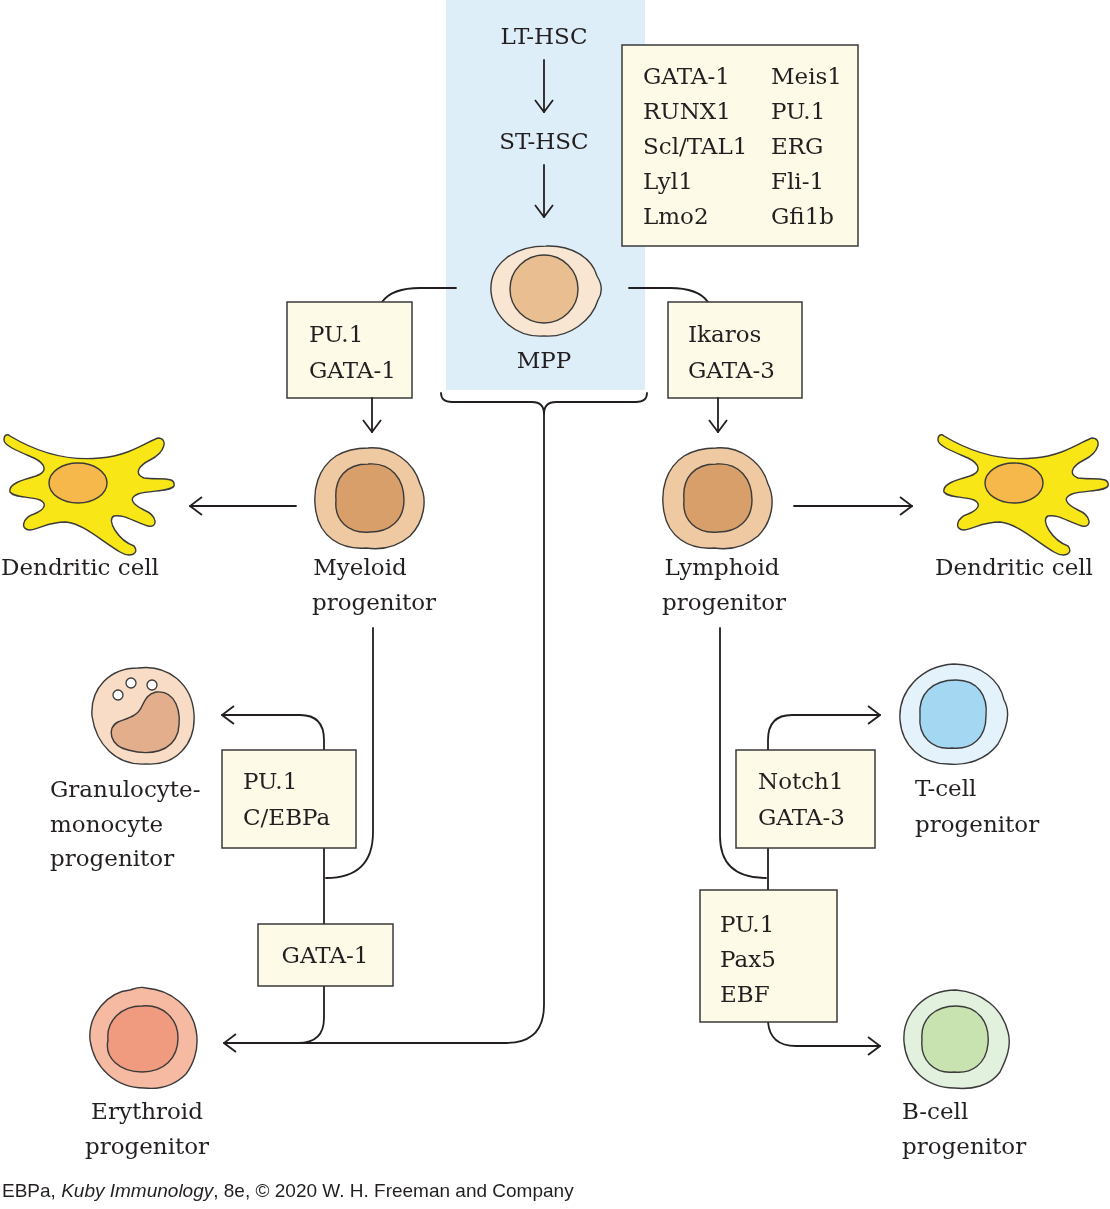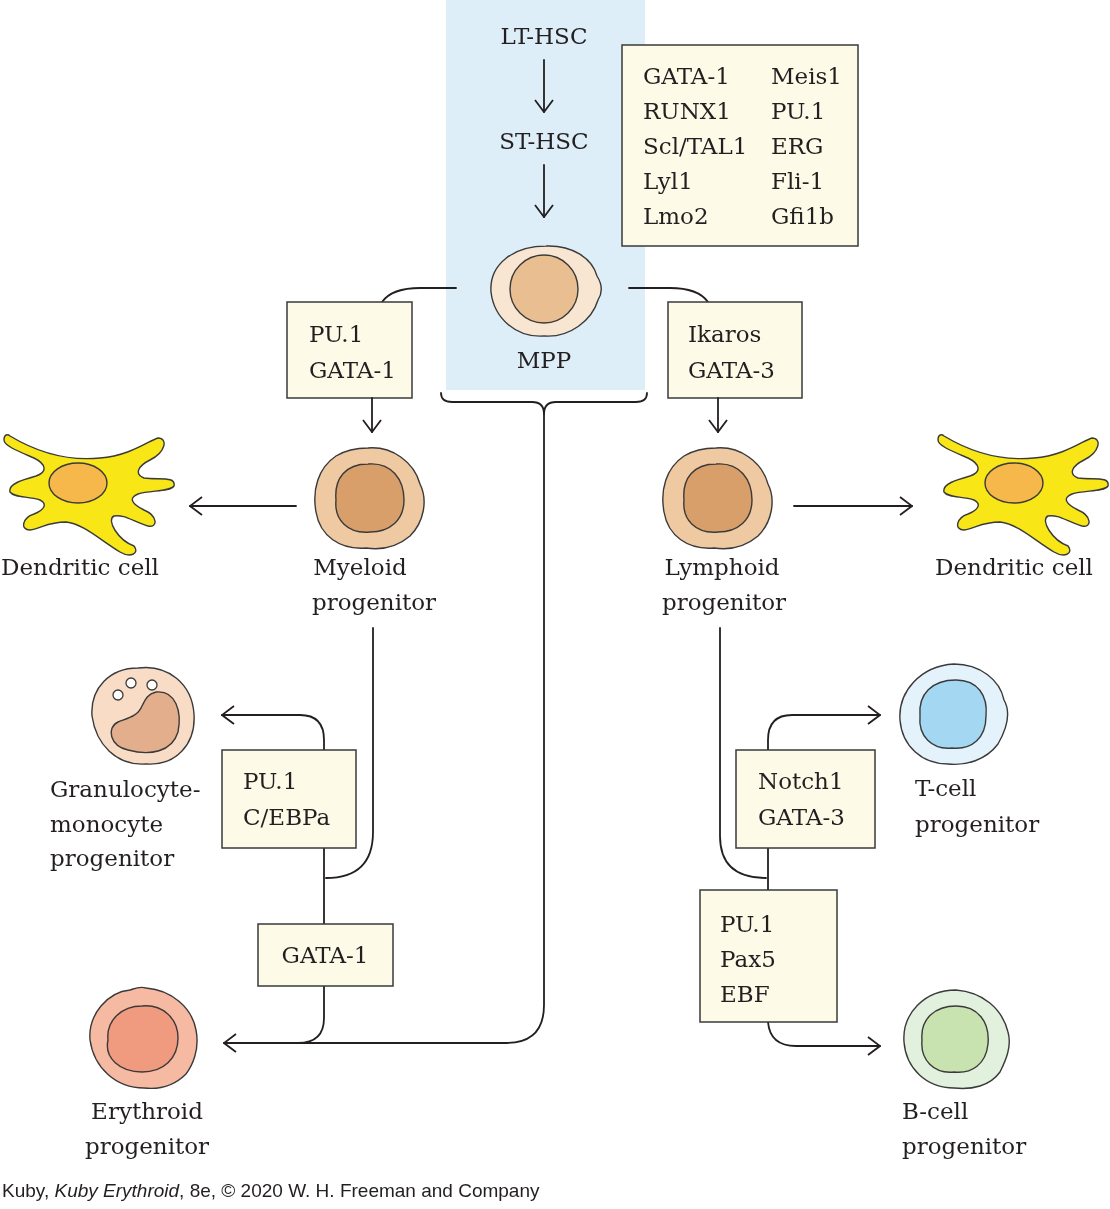--- a/index.html
+++ b/index.html
@@ -162,13 +162,13 @@
   <text class="lbl" x="915" y="832">progenitor</text>
 
   <g>
     <path class="cellout" fill="#e2f0de" d="M956,990 C982,992 1002,1008 1008,1032 C1012,1046 1006,1060 1000,1072 C990,1086 972,1090 954,1088 C926,1088 906,1068 904,1042 C902,1014 924,990 956,990 Z"></path>
     <path class="cellout" fill="#c8e2b0" d="M956,1006 C978,1006 990,1022 988,1044 C986,1064 972,1074 954,1072 C934,1074 920,1060 922,1040 C920,1018 936,1006 956,1006 Z"></path>
   </g>
   <text class="lbl" x="902" y="1119">B-cell</text>
   <text class="lbl" x="902" y="1154">progenitor</text>
 </svg>
 
-<div class="credit"><span>Kuby, </span><i>Kuby Erythroid</i><span>, 8e, © 2020 W. H. Freeman and Company</span></div>
+<div class="credit"><span>EBPa, </span><i>Kuby Immunology</i><span>, 8e, © 2020 W. H. Freeman and Company</span></div>
 
 </body></html>

